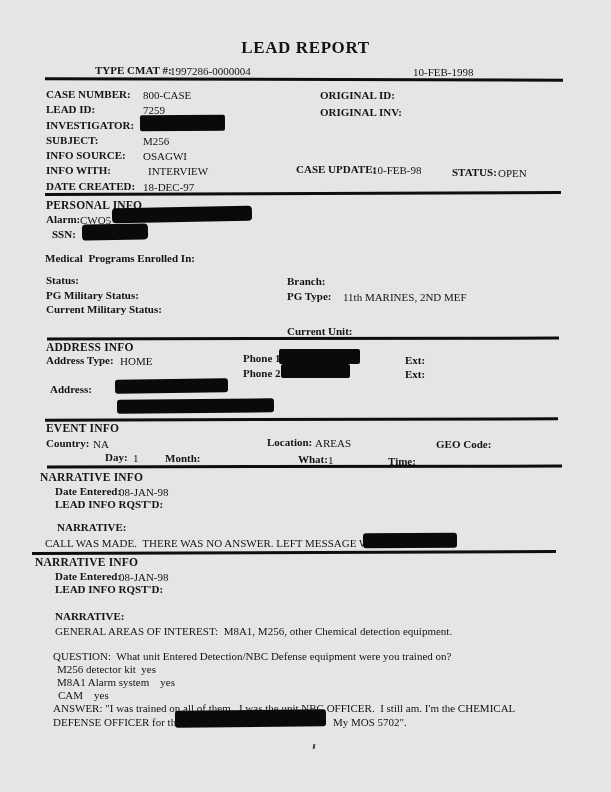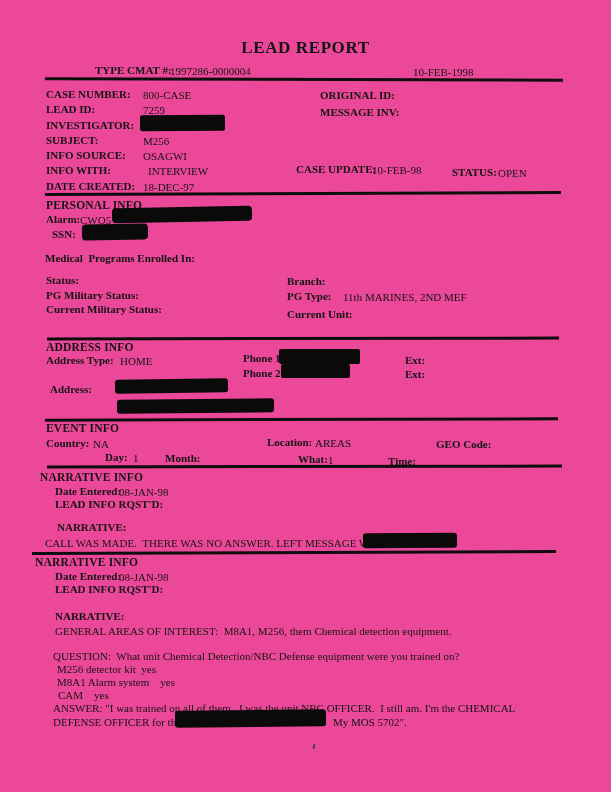--- a/index.html
+++ b/index.html
@@ -1,16 +1,16 @@
 <!DOCTYPE html>
 <html><head>
 <meta charset="utf-8">
 <style>
   html,body{margin:0;padding:0;background:#888;}
-  .page{position:relative;width:611px;height:792px;margin:0 auto;background:#ec4899;
+  .page{position:relative;width:611px;height:792px;margin:0 auto;background:#e5e5e5;
         font-family:"Liberation Serif","DejaVu Serif",serif;color:#141414;overflow:hidden;}
   .t,.b{position:absolute;font-size:11px;line-height:13px;white-space:pre;}
   .b{font-weight:bold;}
   .sec{font-size:11.5px;letter-spacing:.2px;}
   .title{position:absolute;left:0;width:611px;text-align:center;font-weight:bold;
          font-size:17px;letter-spacing:.6px;}
   .line{position:absolute;background:#0e0e0e;}
   .redact{position:absolute;background:#0a0a0a;border-radius:2px;}
   .speck{position:absolute;background:#444;}
 </style>
@@ -24,21 +24,21 @@
   <span class="t" style="left:170px;top:65px">1997286-0000004</span>
   <span class="t" style="left:413px;top:66px">10-FEB-1998</span>
   <div class="line" style="left:45px;top:78px;width:518px;height:2.5px;transform:rotate(.15deg)"></div>
 
   <span class="b" style="left:46px;top:88px">CASE NUMBER:</span>
   <span class="t" style="left:143px;top:89px">800-CASE</span>
   <span class="b" style="left:320px;top:89px">ORIGINAL ID:</span>
 
   <span class="b" style="left:46px;top:103px">LEAD ID:</span>
   <span class="t" style="left:143px;top:104px">7259</span>
-  <span class="b" style="left:320px;top:106px">MESSAGE INV:</span>
+  <span class="b" style="left:320px;top:106px">ORIGINAL INV:</span>
 
   <span class="b" style="left:46px;top:119px">INVESTIGATOR:</span>
   <div class="redact" style="left:140px;top:115px;width:85px;height:16px;transform:rotate(-.5deg)"></div>
 
   <span class="b" style="left:46px;top:134px">SUBJECT:</span>
   <span class="t" style="left:143px;top:135px">M256</span>
 
   <span class="b" style="left:46px;top:149px">INFO SOURCE:</span>
   <span class="t" style="left:143px;top:150px">OSAGWI</span>
 
@@ -65,21 +65,21 @@
   <span class="b" style="left:45px;top:252px">Medical  Programs Enrolled In:</span>
 
   <span class="b" style="left:46px;top:274px">Status:</span>
   <span class="b" style="left:287px;top:275px">Branch:</span>
 
   <span class="b" style="left:46px;top:289px">PG Military Status:</span>
   <span class="b" style="left:287px;top:290px">PG Type:</span>
   <span class="t" style="left:343px;top:291px">11th MARINES, 2ND MEF</span>
 
   <span class="b" style="left:46px;top:303px">Current Military Status:</span>
-  <span class="b" style="left:287px;top:308px">Current Unit:</span>
+  <span class="b" style="left:287px;top:325px">Current Unit:</span>
 
   <div class="line" style="left:47px;top:337px;width:512px;height:2.5px;transform:rotate(-.1deg)"></div>
 
   <span class="b sec" style="left:46px;top:341px">ADDRESS INFO</span>
   <span class="b" style="left:46px;top:354px">Address Type:</span>
   <span class="t" style="left:120px;top:355px">HOME</span>
   <span class="b" style="left:243px;top:352px">Phone 1:</span>
   <div class="redact" style="left:279px;top:349px;width:81px;height:15px"></div>
   <span class="b" style="left:405px;top:354px">Ext:</span>
 
@@ -118,22 +118,22 @@
   <div class="redact" style="left:363px;top:533px;width:94px;height:15px;transform:rotate(-.4deg);border-radius:3px"></div>
 
   <div class="line" style="left:32px;top:551px;width:524px;height:2.5px;transform:rotate(-.2deg)"></div>
 
   <span class="b sec" style="left:35px;top:556px">NARRATIVE INFO</span>
   <span class="b" style="left:55px;top:570px">Date Entered:</span>
   <span class="t" style="left:119px;top:571px">08-JAN-98</span>
   <span class="b" style="left:55px;top:583px">LEAD INFO RQST'D:</span>
   <span class="b" style="left:55px;top:610px">NARRATIVE:</span>
 
-  <span class="t" style="left:55px;top:625px">GENERAL AREAS OF INTEREST:  M8A1, M256, them Chemical detection equipment.</span>
-  <span class="t" style="left:53px;top:650px">QUESTION:  What unit Chemical Detection/NBC Defense equipment were you trained on?</span>
+  <span class="t" style="left:55px;top:625px">GENERAL AREAS OF INTEREST:  M8A1, M256, other Chemical detection equipment.</span>
+  <span class="t" style="left:53px;top:650px">QUESTION:  What unit Entered Detection/NBC Defense equipment were you trained on?</span>
   <span class="t" style="left:57px;top:663px">M256 detector kit  yes</span>
   <span class="t" style="left:57px;top:676px">M8A1 Alarm system    yes</span>
   <span class="t" style="left:58px;top:689px">CAM    yes</span>
   <span class="t" style="left:53px;top:702px">ANSWER: "I was trained on all of them.  I was the unit NBC OFFICER.  I still am. I'm the CHEMICAL</span>
   <span class="t" style="left:53px;top:716px">DEFENSE OFFICER for the</span>
   <div class="redact" style="left:175px;top:710px;width:151px;height:17px;transform:rotate(-.6deg);border-radius:3px"></div>
   <span class="t" style="left:333px;top:716px">My MOS 5702".</span>
 
   <div class="speck" style="left:313px;top:744px;width:2px;height:5px;transform:rotate(8deg)"></div>
 </div>

